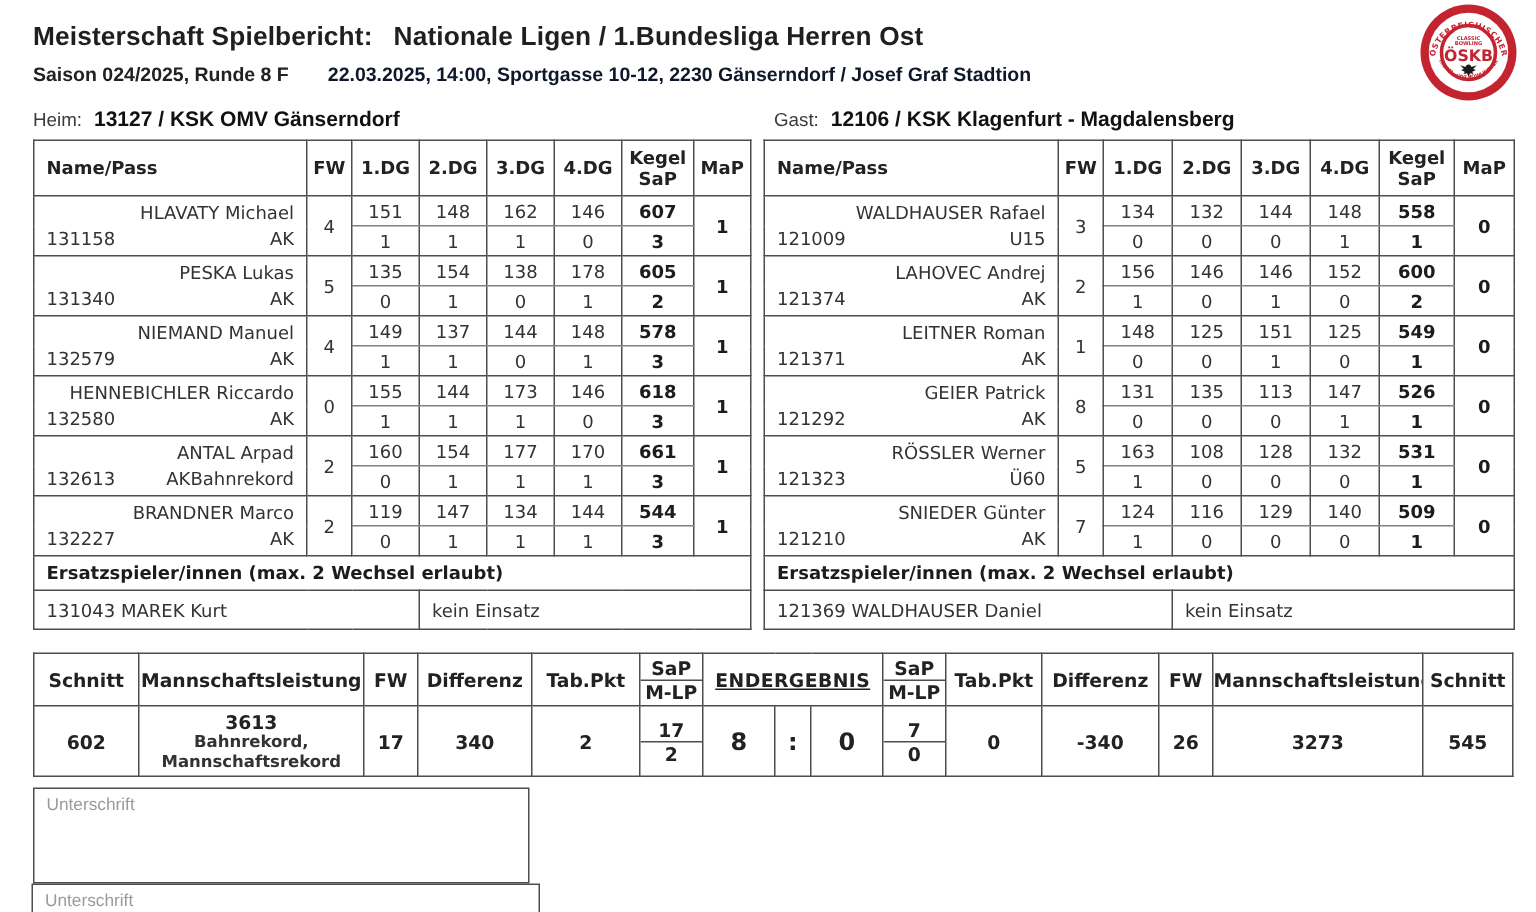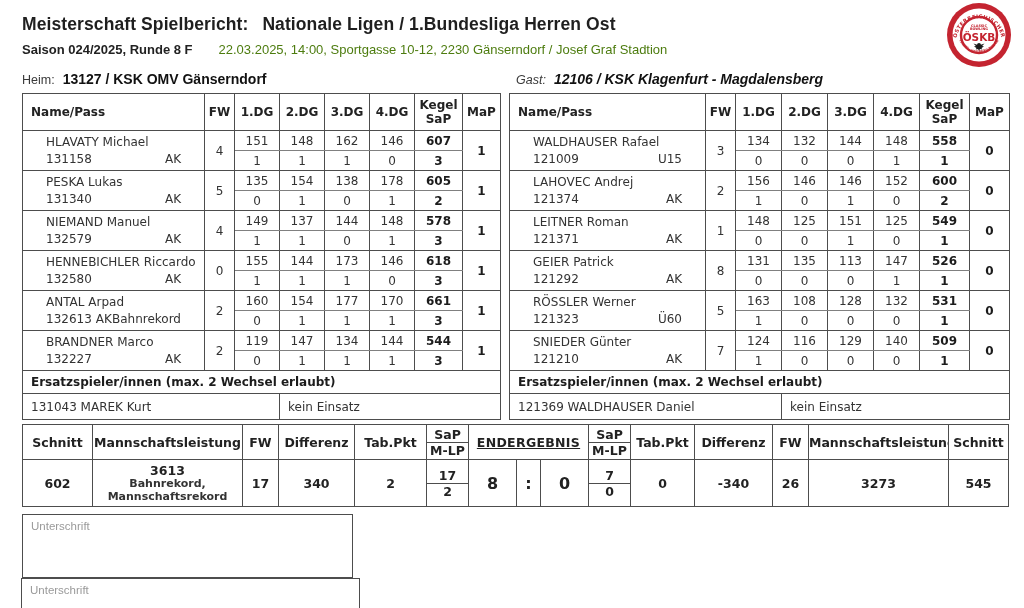--- a/index.html
+++ b/index.html
@@ -4,59 +4,59 @@
 <style>
   html,body{margin:0;padding:0;background:#fff;}
   body{width:1024px;height:608px;position:relative;font-family:"Liberation Sans",sans-serif;color:#2b2b2b;overflow:hidden;}
   .page{padding:10px 16px 0 22px;}
 
   
   .hdr-title{font-size:17.5px;font-weight:bold;color:#1f1f1f;letter-spacing:.1px;margin-top:4px;}
   .hdr-title .t2{margin-left:14px;}
   .hdr-sub{font-size:13px;color:#222;margin-top:7px;}
   .hdr-sub .season{font-weight:bold;}
-  .hdr-sub .event{margin-left:26px;font-weight:normal;color:#4d7c0f;}
+  .hdr-sub .event{margin-left:26px;font-weight:bold;color:#0f172a;}
   .logo{position:absolute;top:2px;right:12px;width:66px;height:66px;}
 
   
   .teams{display:flex;margin-top:14px;}
   .team-line{font-size:13px;}
   .team-line.home{width:486px;}
-  .team-line.guest{margin-left:8px;font-style:italic;}
+  .team-line.guest{margin-left:8px;}
   .side-label{color:#3a3a3a;font-size:12.5px;}
   .team-name{font-weight:bold;font-size:14px;margin-left:8px;color:#111;}
 
   
   .tables{display:flex;margin-top:6px;align-items:flex-start;}
   table{border-collapse:collapse;table-layout:fixed;}
   .ptable{font-family:"DejaVu Sans","Liberation Sans",sans-serif;font-size:12px;color:#333;}
   .ptable.left{width:478px;}
   .ptable.right{width:500px;margin-left:8px;}
   .ptable th,.ptable td{border:1px solid #4d4d4d;text-align:center;vertical-align:middle;padding:0 2px;overflow:hidden;white-space:nowrap;}
   .ptable tr.head-row{height:37px;padding-left:28px;}
   .ptable th{font-size:12px;color:#222;}
   th.col-name{text-align:left;padding-left:8px;}
   .kegel-head div{line-height:14px;}
   tr.score-row{height:20px;}
   tr.point-row{height:20px;}
   tr.score-row td.v{border-bottom:1px solid #808080;}
   tr.point-row td.v{border-top:1px solid #808080;}
-  td.cell-name{text-align:left;padding:1px 23px;}
+  td.cell-name{text-align:right;padding:1px 8px;}
   .nline{line-height:17px;}
   .pline{display:flex;justify-content:space-between;line-height:16px;}
   .pline .tag{color:#333;}
   td.sapcell{font-weight:bold;color:#1c1c1c;}
   td.mapcell{font-weight:bold;color:#1c1c1c;}
   tr.ersatz-title-row{height:23px;}
   tr.ersatz-title-row td{font-weight:bold;text-align:left;padding-left:8px;color:#1c1c1c;}
   tr.ersatz-val-row{height:26px;}
   tr.ersatz-val-row td{text-align:left;padding-left:8px;}
 
   
-  .stable{width:986px;margin-top:4px;font-family:"DejaVu Sans","Liberation Sans",sans-serif;font-size:12.5px;color:#222;}
+  .stable{width:986px;margin-top:15px;font-family:"DejaVu Sans","Liberation Sans",sans-serif;font-size:12.5px;color:#222;}
   .stable th,.stable td{border:1px solid #4d4d4d;text-align:center;vertical-align:middle;padding:0;overflow:hidden;}
   .stable tr.shead{height:35px;}
   .stable tr.sval{height:47px;}
   .stable th{font-size:12.5px;}
   .ender{font-size:13px;font-weight:bold;text-decoration:underline;letter-spacing:.3px;}
   .split{display:flex;flex-direction:column;height:100%;}
   .split>div{flex:1;display:flex;align-items:center;justify-content:center;font-weight:bold;}
   .split>div:first-child{border-bottom:1px solid #4d4d4d;}
   td.bnum{font-weight:bold;}
   .res-num{font-weight:bold;font-size:16px;}

